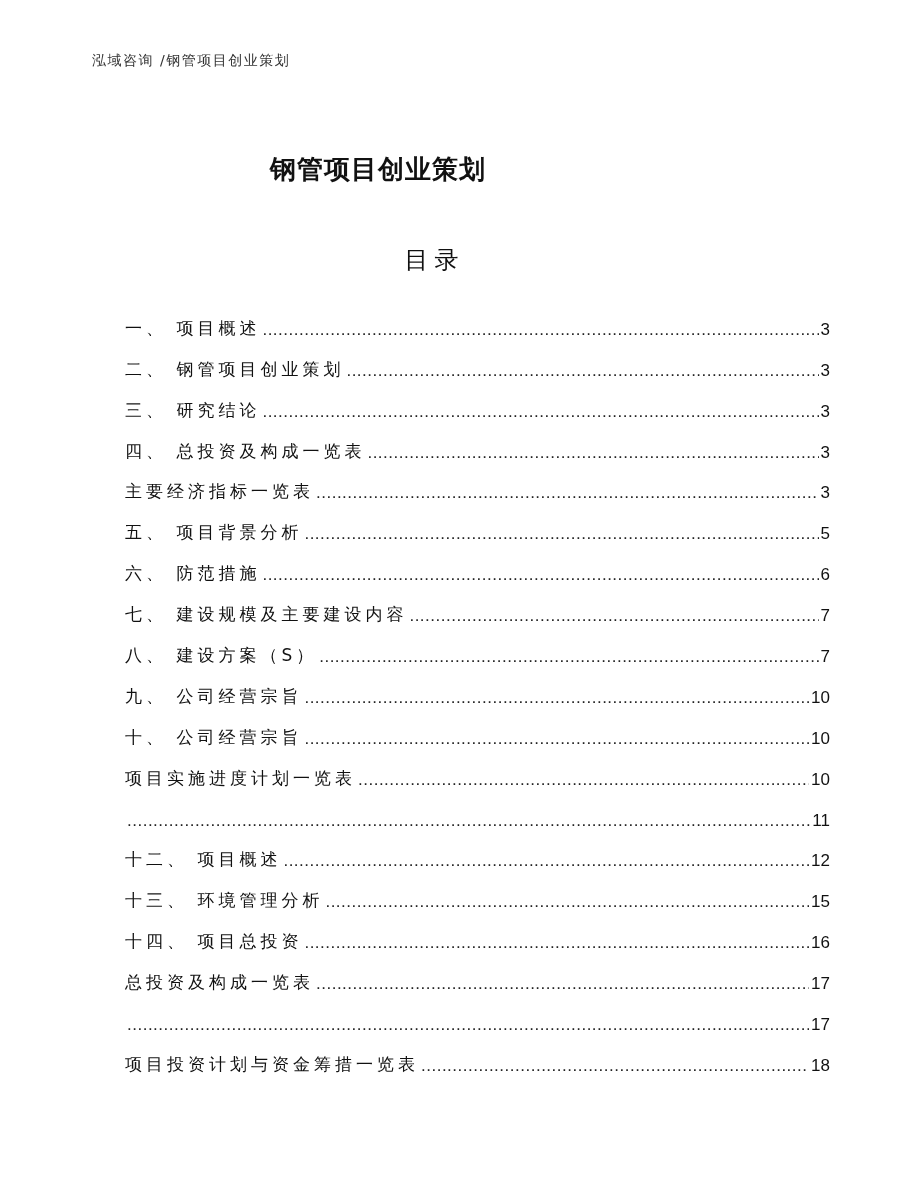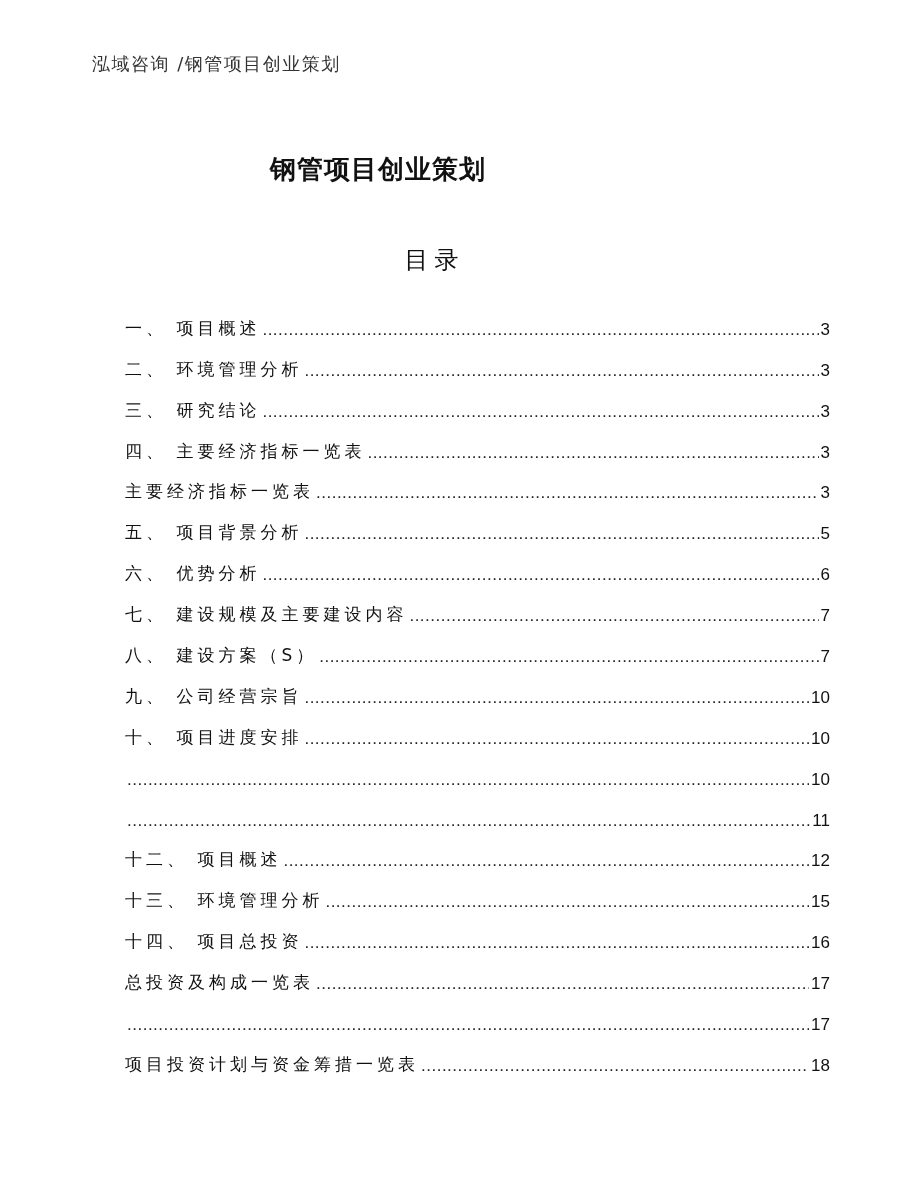--- a/index.html
+++ b/index.html
@@ -12,21 +12,21 @@
       height: 1191px;
       position: relative;
       overflow: hidden;
       font-family: "DejaVu Sans", "Liberation Sans", sans-serif;
       color: #111111;
     }
     .header {
       position: absolute;
       left: 92px;
       top: 52px;
-      font-size: 18px;
+      font-size: 14px;
       color: #333333;
       letter-spacing: 1.5px;
     }
     .doc-title {
       position: absolute;
       left: 0;
       width: 756px;
       top: 152px;
       text-align: center;
       font-size: 26px;
@@ -89,70 +89,71 @@
 
 <div class="toc-heading">目录</div>
 
 <div class="toc">
   <div class="toc-row">
     <span class="toc-label">一、 项目概述</span>
     <span class="toc-dots"></span>
     <span class="toc-page">3</span>
   </div>
   <div class="toc-row">
-    <span class="toc-label">二、 环境管理分析</span>
+    <span class="toc-label">二、 钢管项目创业策划</span>
     <span class="toc-dots"></span>
     <span class="toc-page">3</span>
   </div>
   <div class="toc-row">
     <span class="toc-label">三、 研究结论</span>
     <span class="toc-dots"></span>
     <span class="toc-page">3</span>
   </div>
   <div class="toc-row">
-    <span class="toc-label">四、 主要经济指标一览表</span>
+    <span class="toc-label">四、 总投资及构成一览表</span>
     <span class="toc-dots"></span>
     <span class="toc-page">3</span>
   </div>
   <div class="toc-row">
     <span class="toc-label">主要经济指标一览表</span>
     <span class="toc-dots"></span>
     <span class="toc-page">3</span>
   </div>
   <div class="toc-row">
     <span class="toc-label">五、 项目背景分析</span>
     <span class="toc-dots"></span>
     <span class="toc-page">5</span>
   </div>
   <div class="toc-row">
-    <span class="toc-label">六、 优势分析</span>
+    <span class="toc-label">六、 防范措施</span>
     <span class="toc-dots"></span>
     <span class="toc-page">6</span>
   </div>
   <div class="toc-row">
     <span class="toc-label">七、 建设规模及主要建设内容</span>
     <span class="toc-dots"></span>
     <span class="toc-page">7</span>
   </div>
   <div class="toc-row">
     <span class="toc-label">八、 建设方案（S）</span>
     <span class="toc-dots"></span>
     <span class="toc-page">7</span>
   </div>
   <div class="toc-row">
     <span class="toc-label">九、 公司经营宗旨</span>
     <span class="toc-dots"></span>
     <span class="toc-page">10</span>
   </div>
   <div class="toc-row">
-    <span class="toc-label">十、 项目进度安排</span>
+    <span class="toc-label">十、 公司经营宗旨</span>
     <span class="toc-dots"></span>
     <span class="toc-page">10</span>
   </div>
   <div class="toc-row">
+    <span class="toc-label">项目实施进度计划一览表</span>
     <span class="toc-dots"></span>
     <span class="toc-page">10</span>
   </div>
   <div class="toc-row">
     <span class="toc-dots"></span>
     <span class="toc-page">11</span>
   </div>
   <div class="toc-row">
     <span class="toc-label">十二、 项目概述</span>
     <span class="toc-dots"></span>

